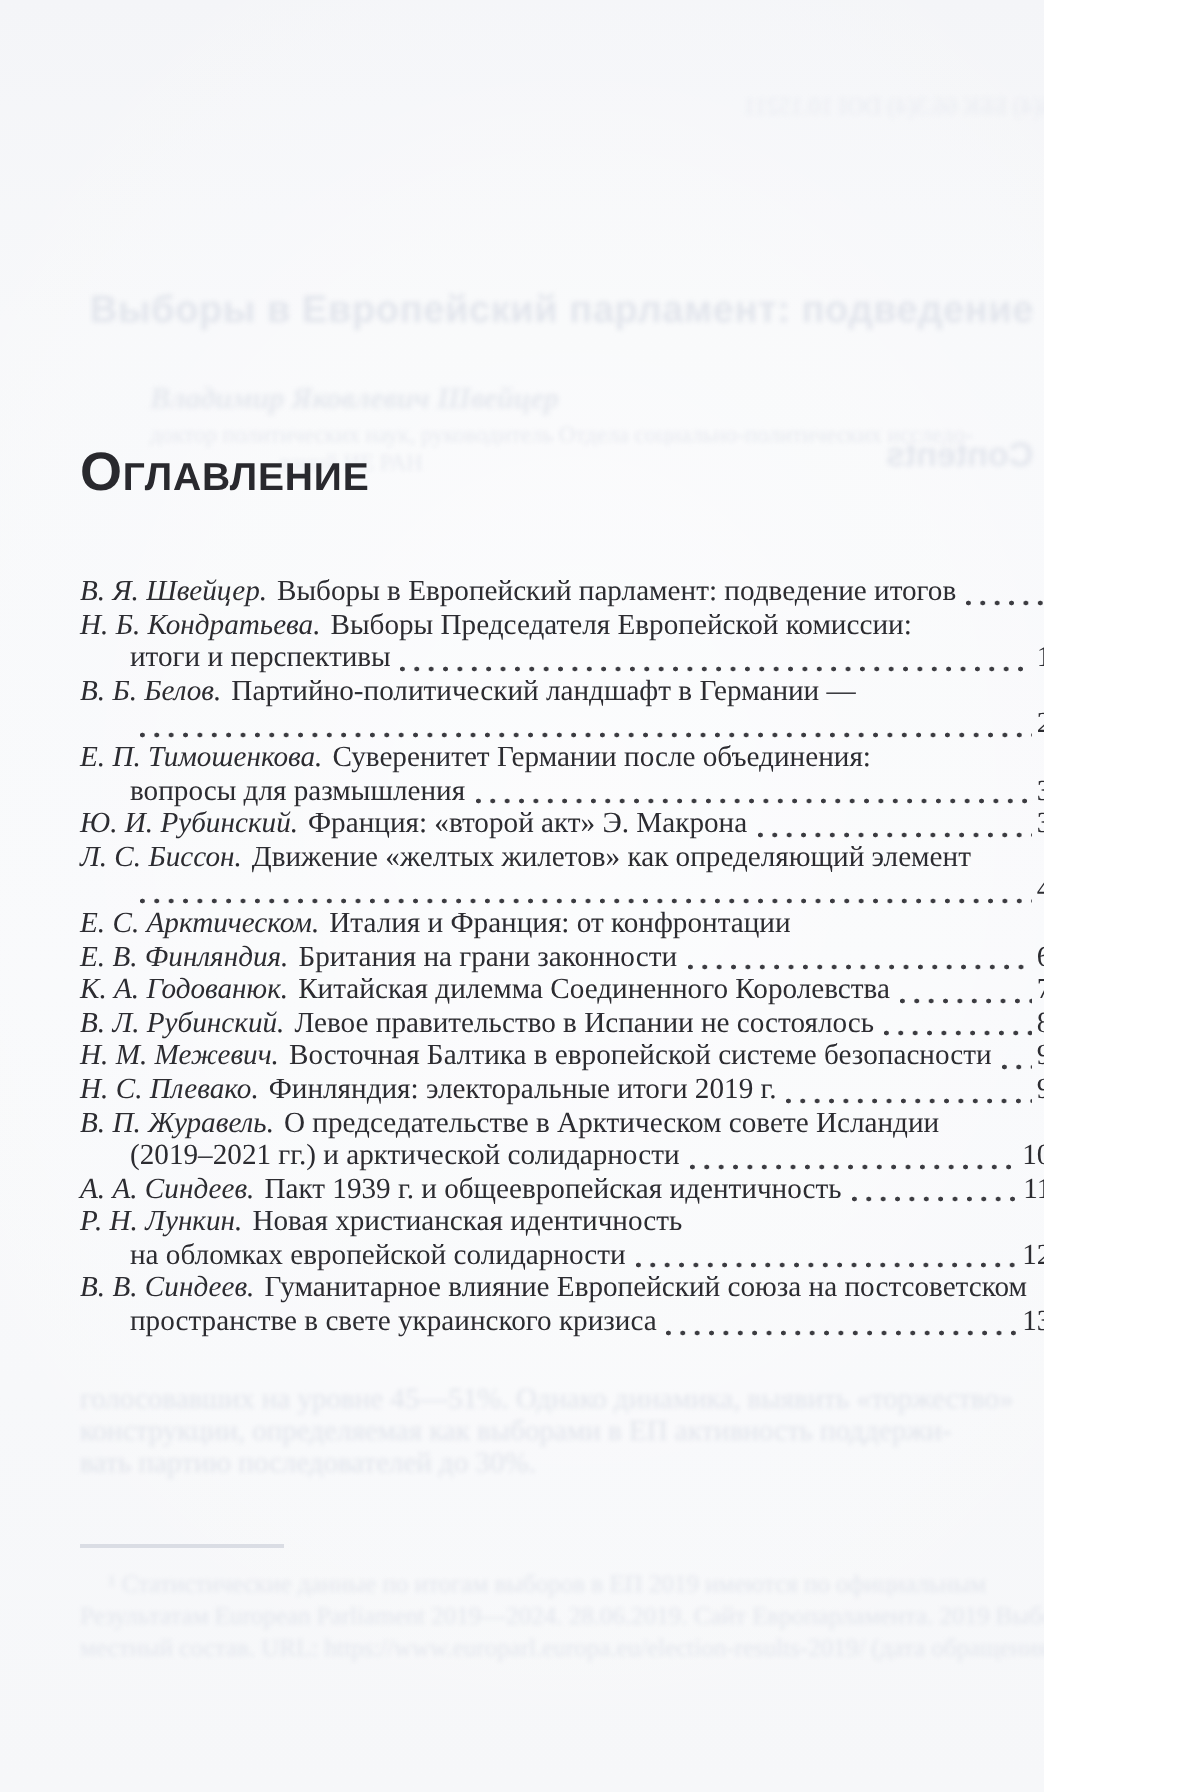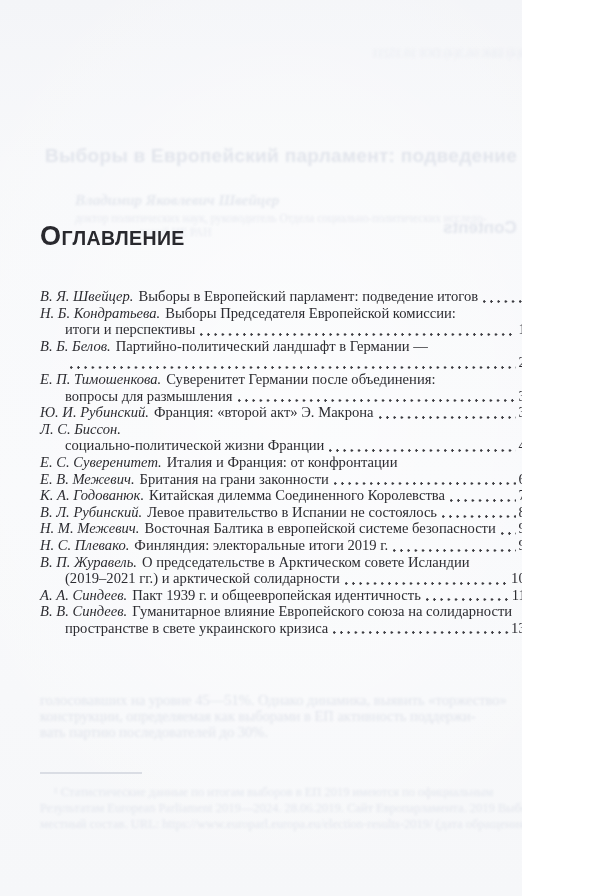--- a/index.html
+++ b/index.html
@@ -180,36 +180,36 @@
         <div class="line">
           <span class="author">Ю. И. Рубинский.</span>
           <span class="t">Франция: «второй акт» Э. Макрона</span>
           <span class="leader"></span>
           <span class="pagenum">38</span>
         </div>
       </div>
       <div class="entry">
         <div class="line">
           <span class="author">Л. С. Биссон.</span>
-        </div>
-        <div class="line cont">
-          <span class="t">социально-политической жизни Франции</span>
+          <span class="t">Движение «желтых жилетов» как определяющий элемент</span>
+        </div>
+        <div class="line cont">
           <span class="leader"></span>
           <span class="pagenum">46</span>
         </div>
       </div>
       <div class="entry">
         <div class="line">
-          <span class="author">Е. С. Суверенитет.</span>
+          <span class="author">Е. С. Арктическом.</span>
           <span class="t">Италия и Франция: от конфронтации</span>
         </div>
       </div>
       <div class="entry">
         <div class="line">
-          <span class="author">Е. В. Межевич.</span>
+          <span class="author">Е. В. Финляндия.</span>
           <span class="t">Британия на грани законности</span>
           <span class="leader"></span>
           <span class="pagenum">65</span>
         </div>
       </div>
       <div class="entry">
         <div class="line">
           <span class="author">К. А. Годованюк.</span>
           <span class="t">Китайская дилемма Соединенного Королевства</span>
           <span class="leader"></span>
@@ -254,22 +254,33 @@
       <div class="entry">
         <div class="line">
           <span class="author">А. А. Синдеев.</span>
           <span class="t">Пакт 1939 г. и общеевропейская идентичность</span>
           <span class="leader"></span>
           <span class="pagenum">112</span>
         </div>
       </div>
       <div class="entry">
         <div class="line">
+          <span class="author">Р. Н. Лункин.</span>
+          <span class="t">Новая христианская идентичность</span>
+        </div>
+        <div class="line cont">
+          <span class="t">на обломках европейской солидарности</span>
+          <span class="leader"></span>
+          <span class="pagenum">122</span>
+        </div>
+      </div>
+      <div class="entry">
+        <div class="line">
           <span class="author">В. В. Синдеев.</span>
-          <span class="t">Гуманитарное влияние Европейского союза на солидарности</span>
+          <span class="t">Гуманитарное влияние Европейский союза на постсоветском</span>
         </div>
         <div class="line cont">
           <span class="t">пространстве в свете украинского кризиса</span>
           <span class="leader"></span>
           <span class="pagenum">132</span>
         </div>
       </div>
     </div>
 
 </div>

